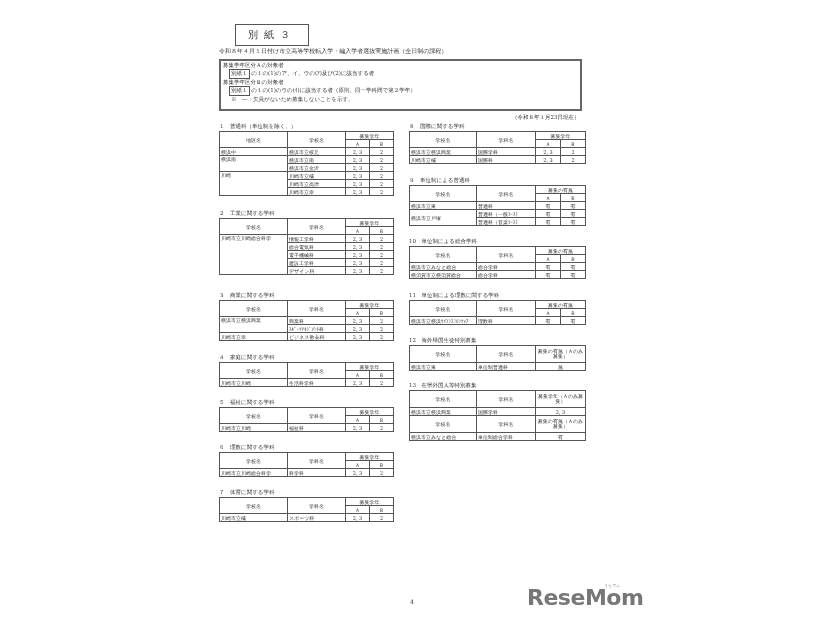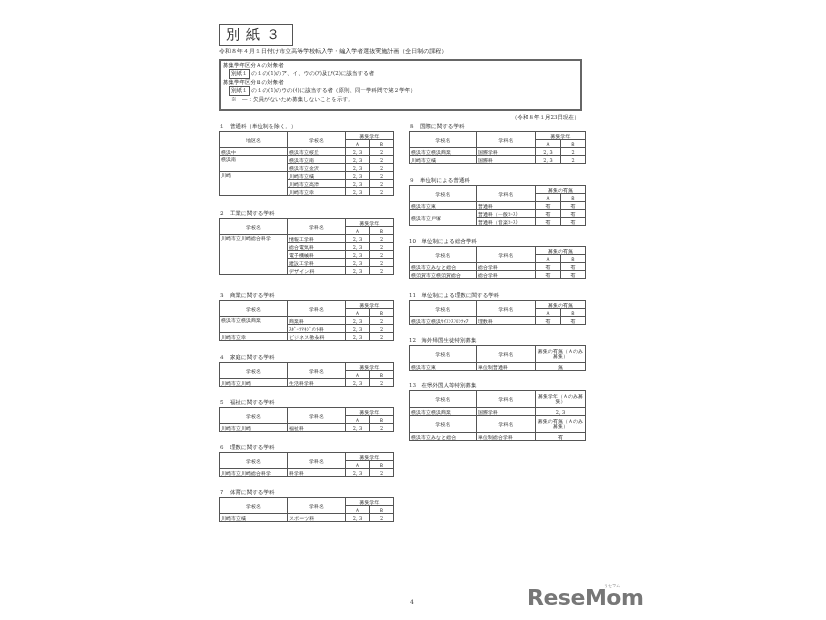--- a/index.html
+++ b/index.html
@@ -1,18 +1,18 @@
 <!DOCTYPE html>
 <html><head>
 <meta charset="utf-8">
 <style>
   html,body{margin:0;padding:0;background:#fff;}
   body{width:826px;height:620px;position:relative;overflow:hidden;font-family:"DejaVu Serif",serif;color:#333;}
   .abs{position:absolute;}
-  .label-box{left:219px;top:24px;width:72px;height:20px;border:1px solid #555;font-size:14px;display:flex;align-items:center;justify-content:center;letter-spacing:6px;}
+  .label-box{left:235px;top:24px;width:72px;height:20px;border:1px solid #555;font-size:10px;display:flex;align-items:center;justify-content:center;letter-spacing:6px;}
   .subtitle{left:219px;top:47px;font-size:6px;white-space:nowrap;}
   .frame{left:219px;top:59px;width:363px;height:52px;border:2px solid #666;font-size:5.5px;line-height:1.35;padding:1px 2px;box-sizing:border-box;}
   .frame .tag{display:inline-block;border:1px solid #555;padding:0 1px;margin-left:6px;}
   .frame .line{white-space:nowrap;}
   .frame .note{margin-left:8px;}
   .asof{left:512px;top:114px;font-size:5.5px;white-space:nowrap;}
   .sec-title{font-size:5.5px;white-space:nowrap;}
   table{border-collapse:collapse;font-size:5px;table-layout:fixed;}
   td,th{border:0.8px solid #555;padding:0 1px;height:7px;font-weight:normal;white-space:nowrap;overflow:hidden;}
   th{text-align:center;}

